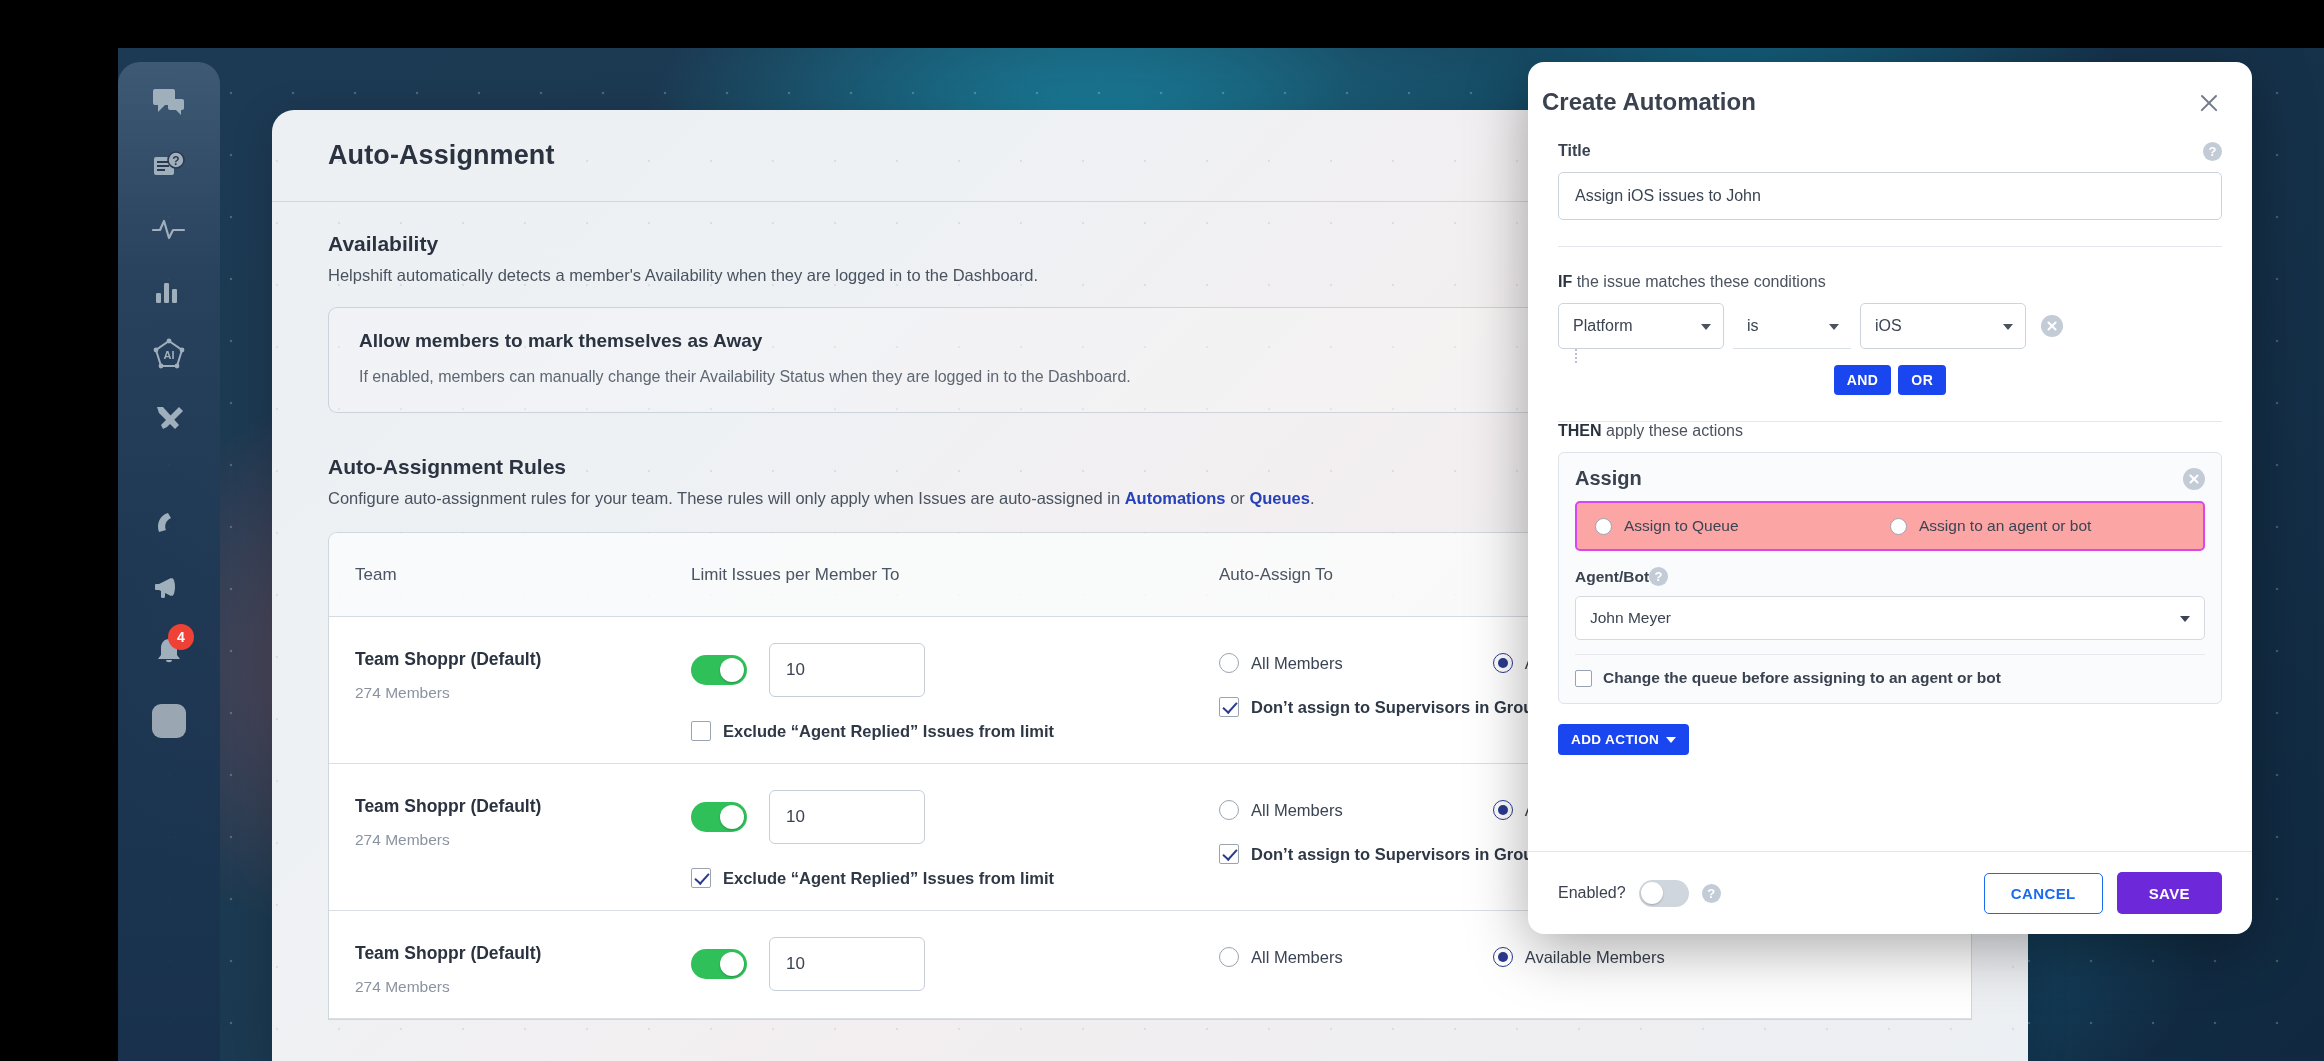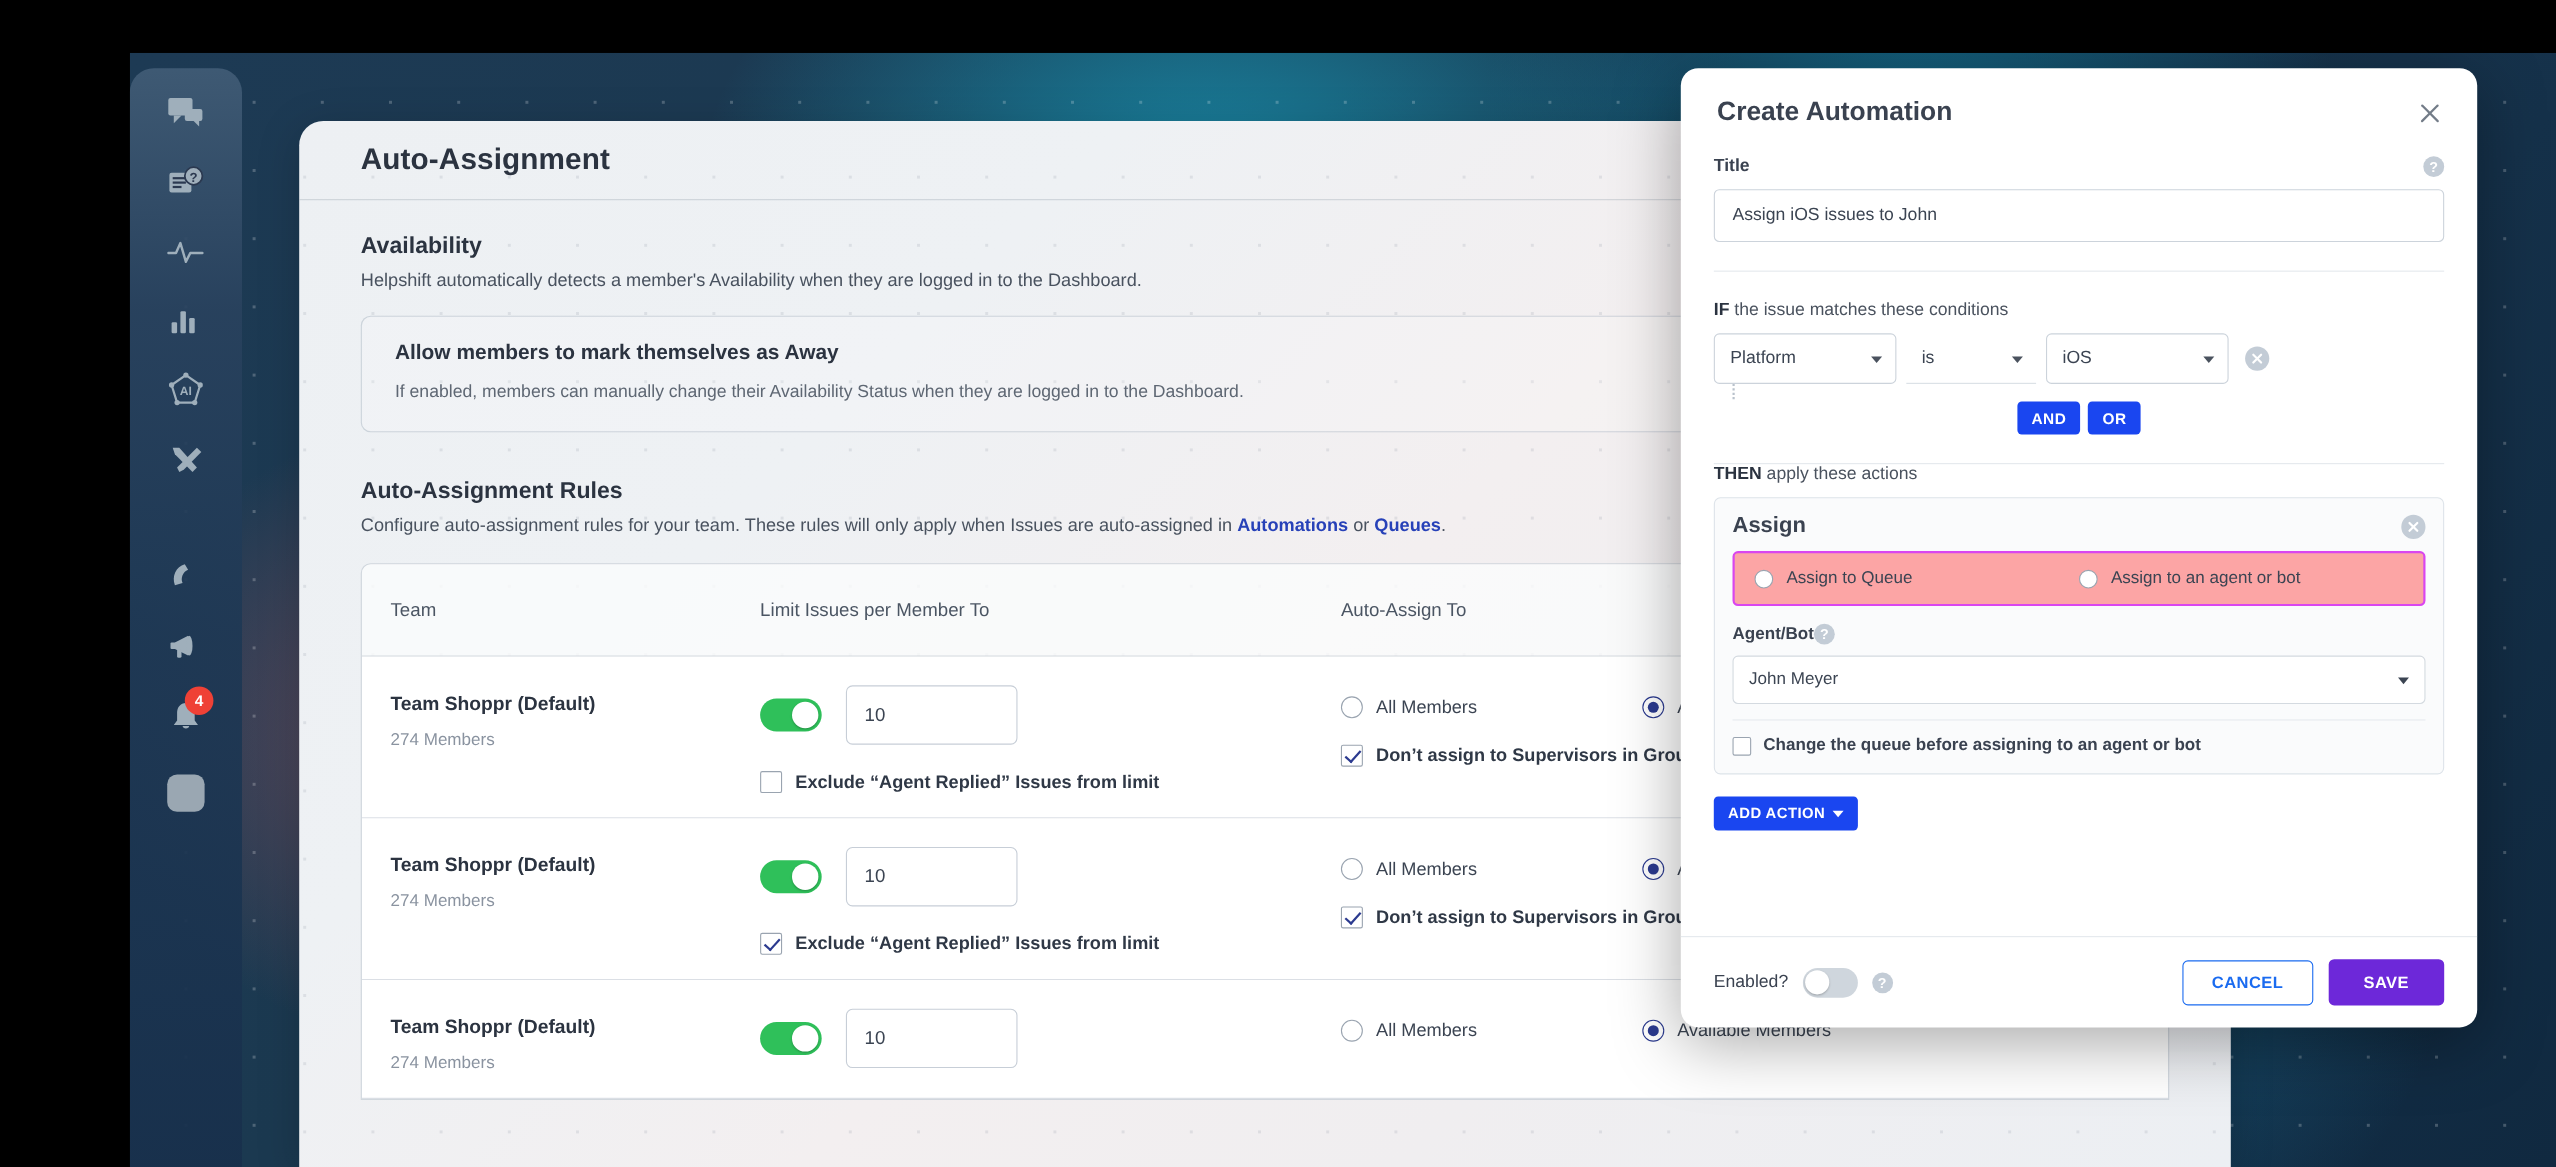--- a/index.html
+++ b/index.html
@@ -84,21 +84,21 @@
     box-shadow: 0 8px 40px rgba(0,0,0,.18);
   }
   .panel .dots2 {
     position: absolute; inset: 0;
     background-image: radial-gradient(circle, rgba(120,130,145,.16) 1.3px, transparent 1.5px);
     background-size: 62px 62px;
     background-position: 36px 20px;
     pointer-events: none;
   }
   .panel-head {
-    position: relative; height: 72px;
+    position: relative; height: 92px;
     padding: 0 56px; display: flex; align-items: center;
     border-bottom: 1px solid rgba(160,170,182,.38);
   }
   .panel-title { font-size: 27px; font-weight: bold; color: #2b3340; letter-spacing: .1px; }
 
   .panel-body { position: relative; padding: 30px 56px 0 56px; }
 
   .sec-title { font-size: 21px; font-weight: bold; color: #2b3340; margin-bottom: 10px; }
   .sec-desc  { font-size: 16.5px; color: #49525f; }
   .sec-desc a { color: #2741b8; font-weight: bold; text-decoration: none; }
@@ -195,21 +195,21 @@
     position: absolute; left: 1528px; top: 62px;
     width: 724px; height: 872px;
     background: #fff;
     border-radius: 16px;
     box-shadow: 0 14px 60px rgba(0,0,0,.34);
     z-index: 120;
     display: flex; flex-direction: column;
     overflow: hidden;
   }
   .m-head {
-    position: relative; padding: 26px 30px 0 33px;
+    position: relative; padding: 26px 30px 0 14px;
     display: flex; align-items: flex-start; justify-content: space-between;
   }
   .m-title { font-size: 24px; font-weight: bold; color: #3a4250; }
   .m-close {
     width: 26px; height: 26px; position: relative; cursor: pointer; flex: none;
     margin-top: 2px;
   }
   .m-close::before, .m-close::after {
     content:""; position:absolute; left:2px; top:12px; width:22px; height:2.2px;
     background:#737c88; border-radius:2px;

